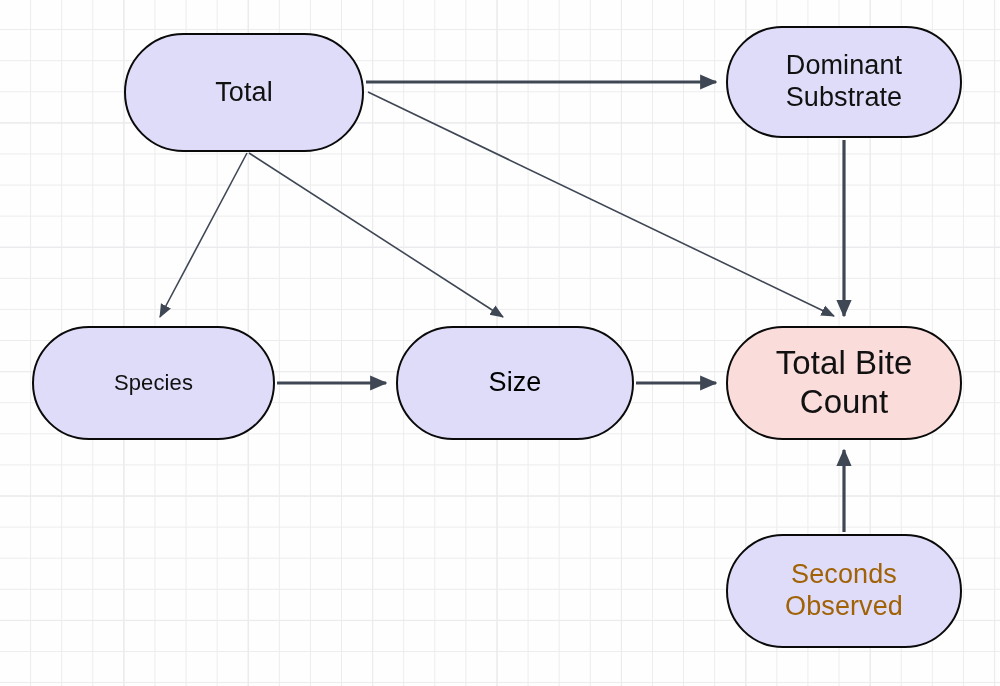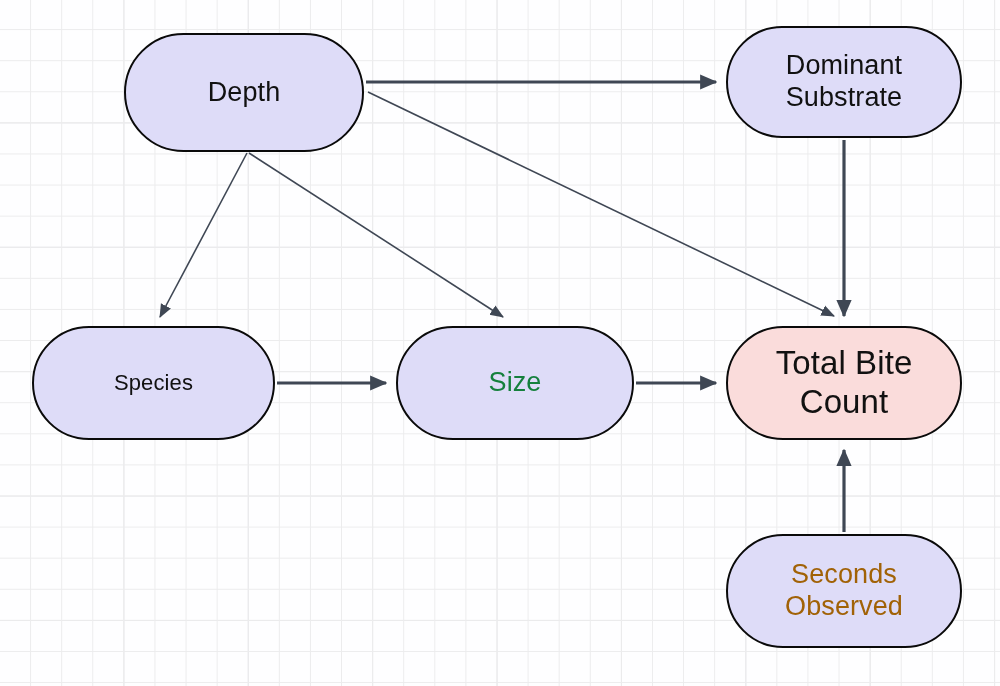--- a/index.html
+++ b/index.html
@@ -82,33 +82,33 @@
     <path fill="none" stroke="#3f4754" stroke-width="3.2" marker-end="url(#arrow-thick)" d="M 844 140 L 844 316"></path>
 
     <path fill="none" stroke="#3f4754" stroke-width="3.2" marker-end="url(#arrow-thick)" d="M 277 383 L 386 383"></path>
 
     <path fill="none" stroke="#3f4754" stroke-width="3.2" marker-end="url(#arrow-thick)" d="M 636 383 L 716 383"></path>
 
     <path fill="none" stroke="#3f4754" stroke-width="3.2" marker-end="url(#arrow-thick)" d="M 844 532 L 844 450"></path>
   </svg>
 
   <div class="node" style="left: 124px; top: 33px; width: 240px; height: 119px; background: rgb(222, 220, 248); border-radius: 59.5px; font-size: 27px; color: rgb(17, 17, 17);">
-    <span class="node-label">Depth</span>
+    <span class="node-label">Total</span>
   </div>
 
   <div class="node" style="left: 726px; top: 26px; width: 236px; height: 112px; background: rgb(222, 220, 248); border-radius: 56px; font-size: 27px; color: rgb(17, 17, 17);">
     <span class="node-label">Dominant
 Substrate</span>
   </div>
 
   <div class="node" style="left: 32px; top: 326px; width: 243px; height: 114px; background: rgb(222, 220, 248); border-radius: 57px; font-size: 22px; color: rgb(17, 17, 17);">
     <span class="node-label">Species</span>
   </div>
 
-  <div class="node" style="left: 396px; top: 326px; width: 238px; height: 114px; background: rgb(222, 220, 248); border-radius: 57px; font-size: 27px; color: #15803d;">
+  <div class="node" style="left: 396px; top: 326px; width: 238px; height: 114px; background: rgb(222, 220, 248); border-radius: 57px; font-size: 27px; color: #000000;">
     <span class="node-label">Size</span>
   </div>
 
   <div class="node" style="left: 726px; top: 326px; width: 236px; height: 114px; background: rgb(250, 220, 219); border-radius: 57px; font-size: 33px; color: rgb(17, 17, 17);">
     <span class="node-label">Total Bite
 Count</span>
   </div>
 
   <div class="node" style="left: 726px; top: 534px; width: 236px; height: 114px; background: rgb(222, 220, 248); border-radius: 57px; font-size: 27px; color: #a16207;">
     <span class="node-label">Seconds

